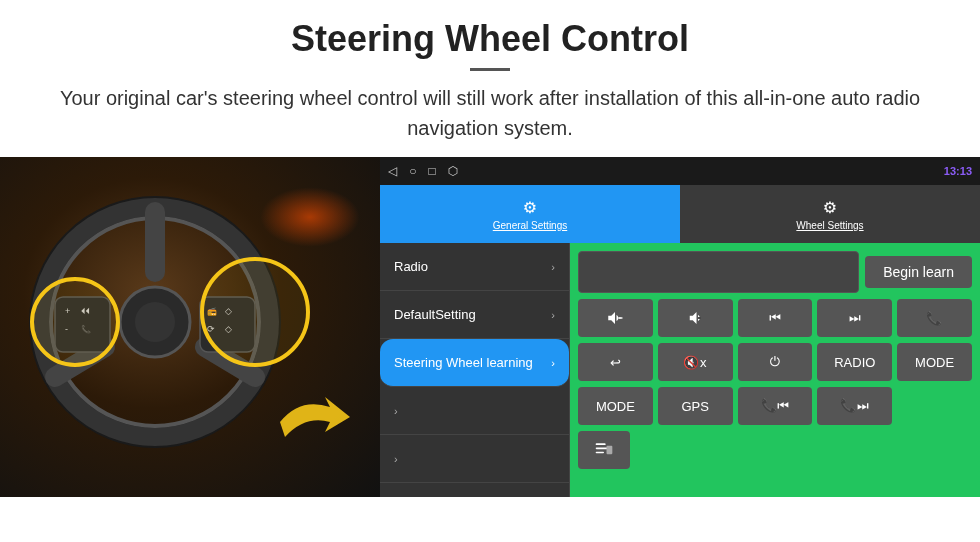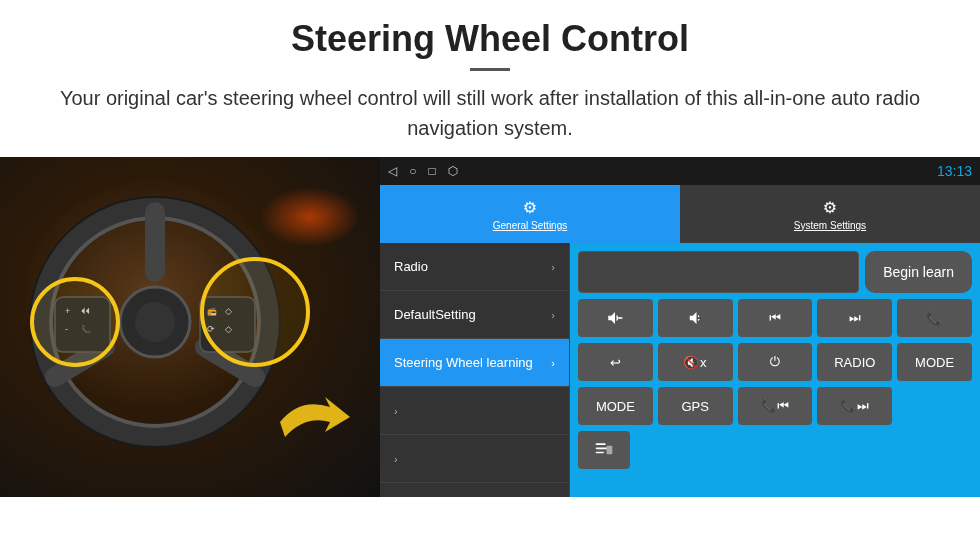--- a/index.html
+++ b/index.html
@@ -117,23 +117,23 @@
     .status-bar-left {
       display: flex;
       gap: 12px;
       align-items: center;
     }
     .status-icon {
       color: #ccc;
       font-size: 12px;
     }
     .status-bar-right {
-      color: #0ea5e9;
-      font-size: 14px;
-      font-weight: normal;
+      color: #8b5cf6;
+      font-size: 11px;
+      font-weight: bold;
     }
 
     
     .tab-bar {
       display: flex;
       height: 58px;
     }
     .tab {
       flex: 1;
       display: flex;
@@ -156,21 +156,21 @@
     .tab-label {
       font-size: 10px;
       color: #fff;
       text-decoration: underline;
     }
 
     
     .content-area {
       flex: 1;
       display: flex;
-      background: #0ea5e9;
+      background: #22c55e;
     }
 
     
     .menu-list {
       width: 190px;
       background: #333;
       border-right: 1px solid #444;
     }
     .menu-item {
       display: flex;
@@ -178,20 +178,21 @@
       justify-content: space-between;
       padding: 0 14px;
       height: 48px;
       border-bottom: 1px solid #444;
       cursor: pointer;
       color: #fff;
       font-size: 13px;
     }
     .menu-item.active {
       background: #2196F3;
+      border-radius: 13px;
     }
     .menu-item.inactive {
       background: #333;
     }
     .menu-item-label {
       flex: 1;
     }
     .menu-chevron {
       font-size: 11px;
       color: #aaa;
@@ -219,22 +220,22 @@
       flex: 1;
       height: 42px;
       background: #444;
       border: 1px solid #555;
       border-radius: 4px;
     }
     .begin-btn {
       background: #555;
       color: #fff;
       border: none;
-      border-radius: 10px;
-      height: 42px;
+      border-radius: 4px;
+      height: 32px;
       padding: 0 18px;
       font-size: 14px;
       cursor: pointer;
       white-space: nowrap;
       text-align: right;
     }
 
     
     .btn-grid {
       display: grid;
@@ -351,21 +352,21 @@
       <div class="status-bar-right">13:13</div>
     </div>
 
     <div class="tab-bar">
       <div class="tab active">
         <span class="tab-icon">⚙</span>
         <span class="tab-label">General Settings</span>
       </div>
       <div class="tab inactive">
         <span class="tab-icon">⚙</span>
-        <span class="tab-label">System Settings</span>
+        <span class="tab-label">Wheel Settings</span>
       </div>
     </div>
 
     <div class="content-area">
 
       <div class="menu-list">
         <div class="menu-item inactive">
           <span class="menu-item-label">Radio</span>
           <span class="menu-chevron">›</span>
         </div>

